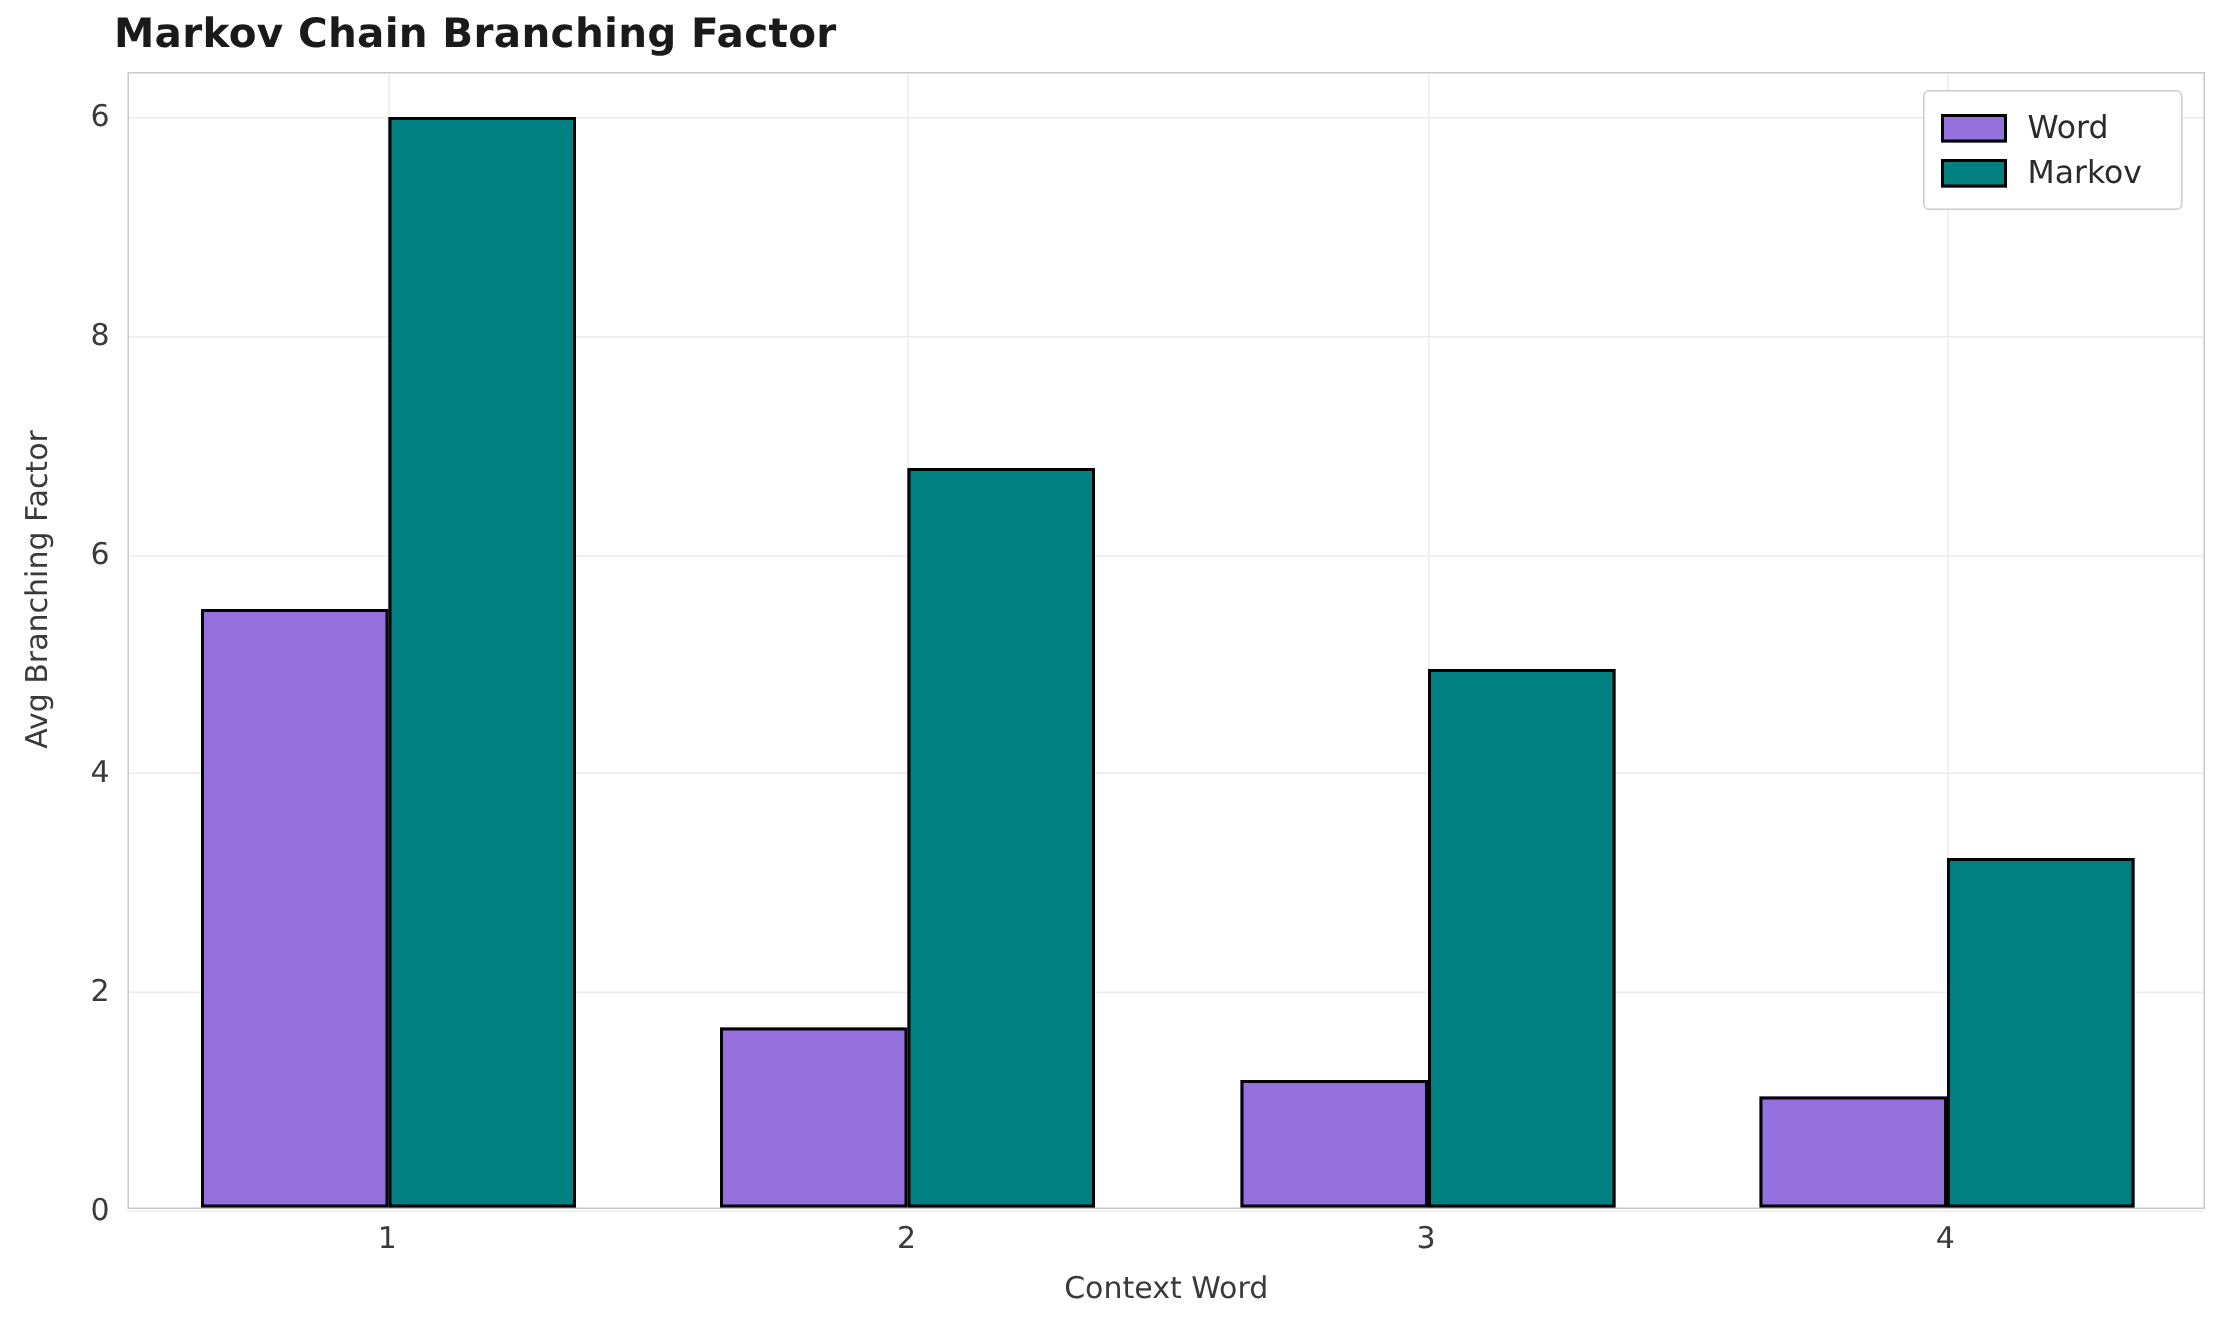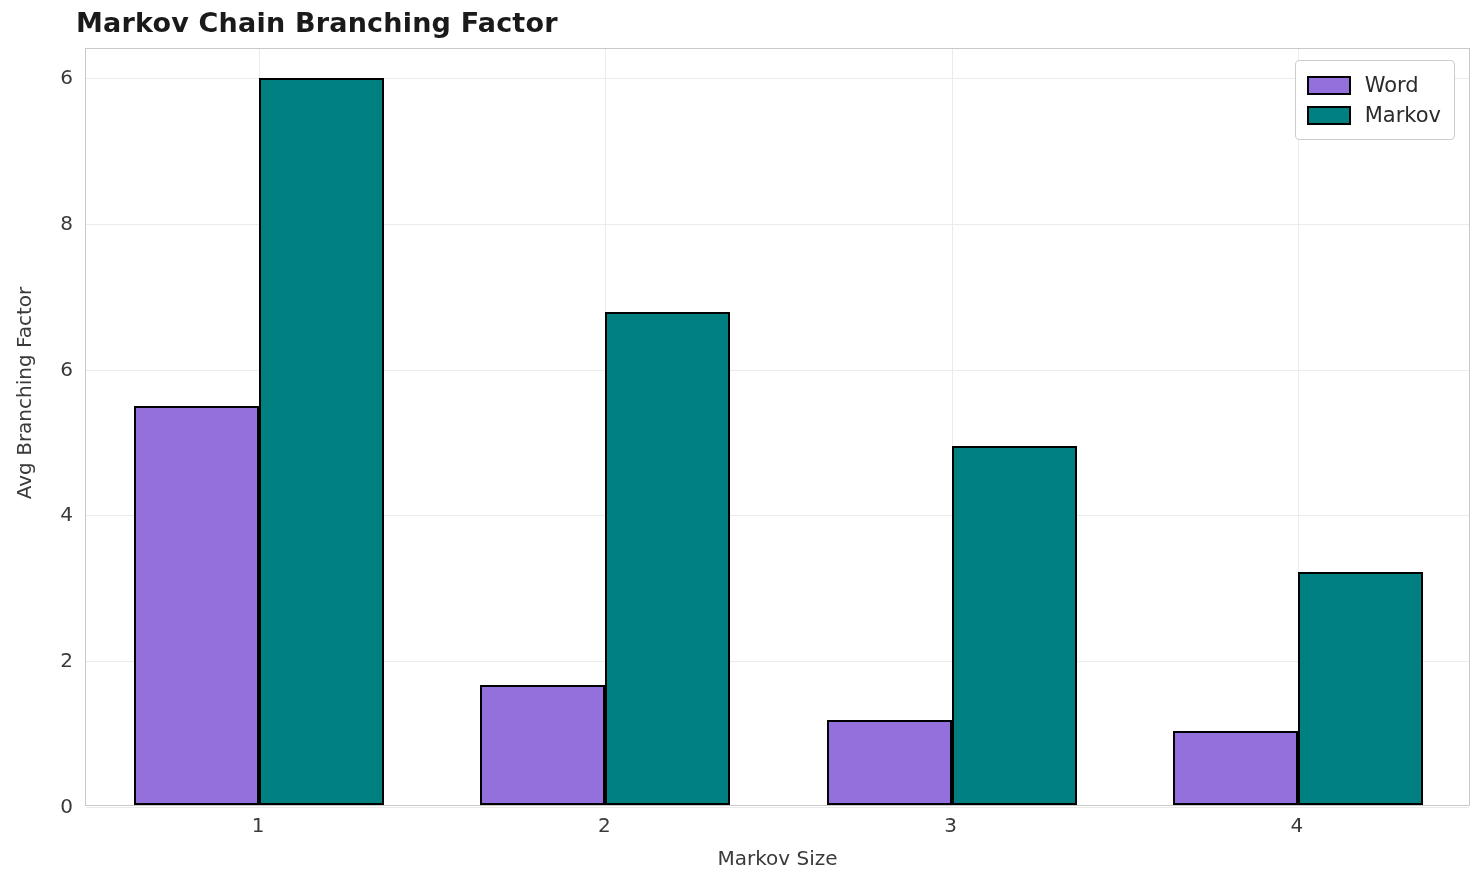--- a/index.html
+++ b/index.html
@@ -142,21 +142,21 @@
   }
 
   
   #legend {
     position: absolute;
     right: 14px;
     top: 11px;
     background: #ffffff;
     border: 1px solid #cccccc;
     border-radius: 4px;
-    padding: 9px 13px 9px 11px;
+    padding: 9px 26px 9px 11px;
     box-sizing: border-box;
   }
   .legend-row {
     display: flex;
     align-items: center;
     height: 30px;
   }
   .legend-swatch {
     width: 44px;
     height: 19px;
@@ -225,15 +225,15 @@
       </div>
   </div>
 
   <div id="xtick-container">
       <div class="xtick-label" style="left: 173.125px;">1</div>
       <div class="xtick-label" style="left: 519.375px;">2</div>
       <div class="xtick-label" style="left: 865.625px;">3</div>
       <div class="xtick-label" style="left: 1211.88px;">4</div>
     </div>
 
-  <div id="xlabel">Markov Size</div>
+  <div id="xlabel">Context Word</div>
 
 </div>
 
 </body></html>

